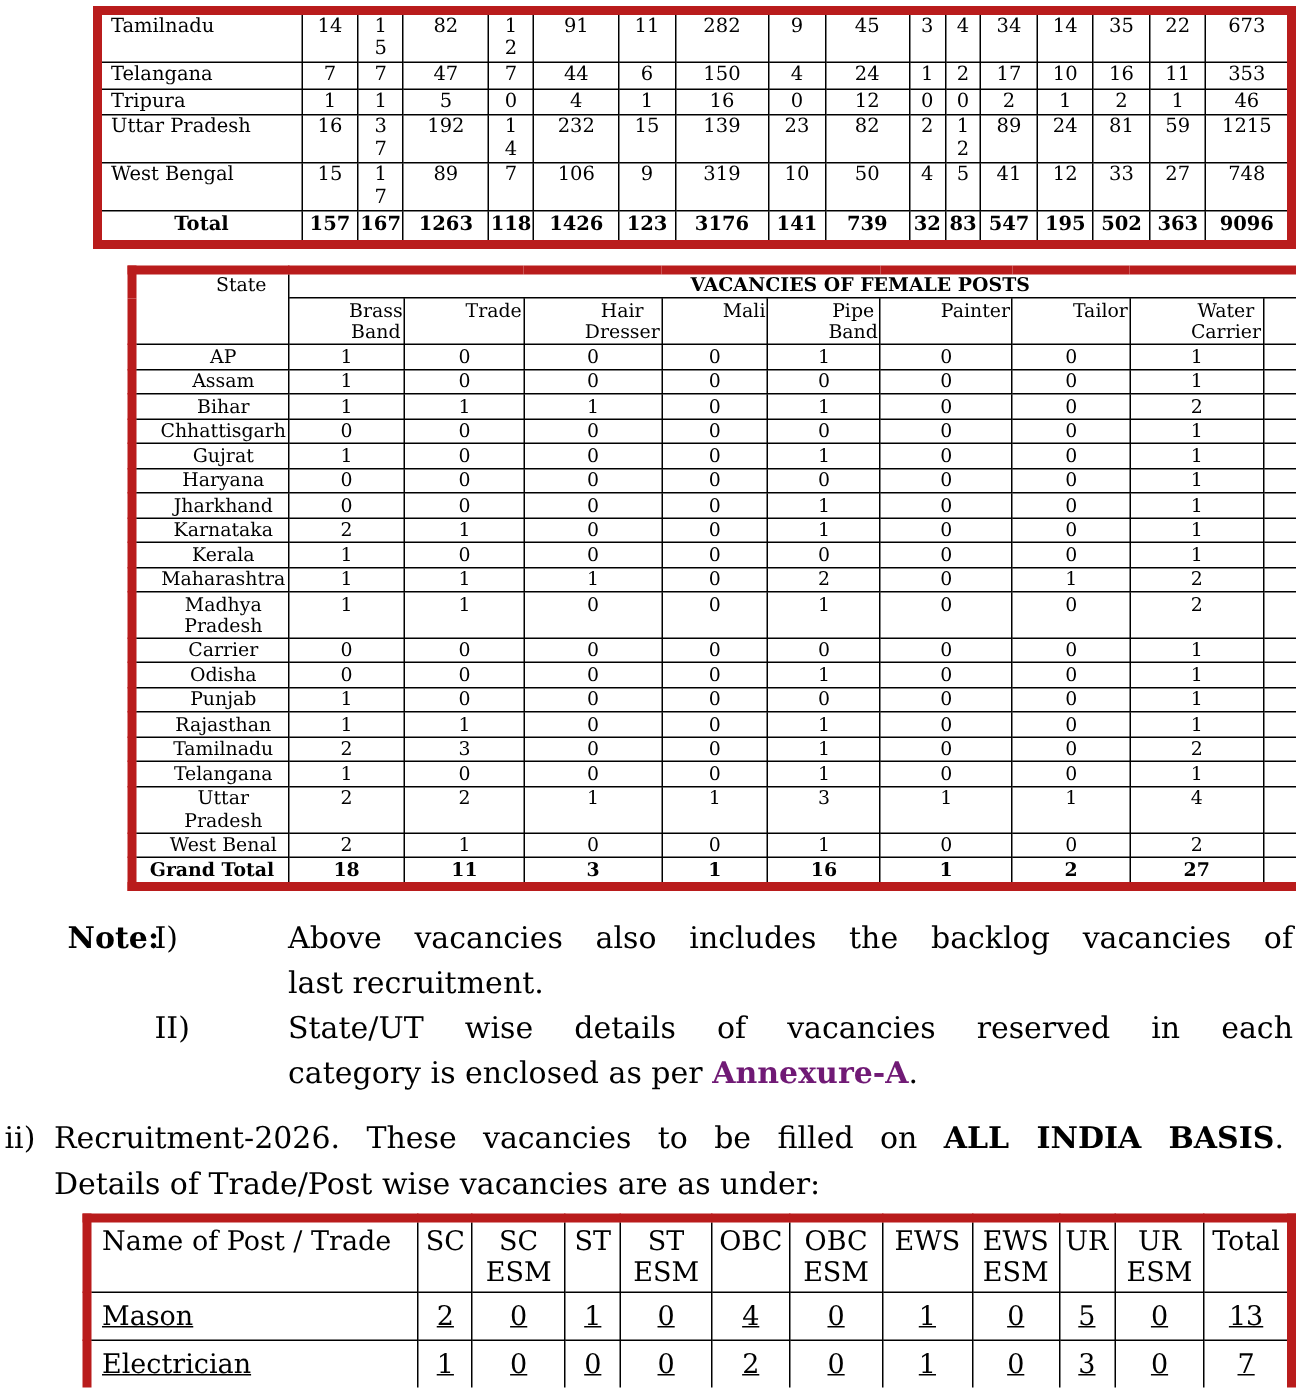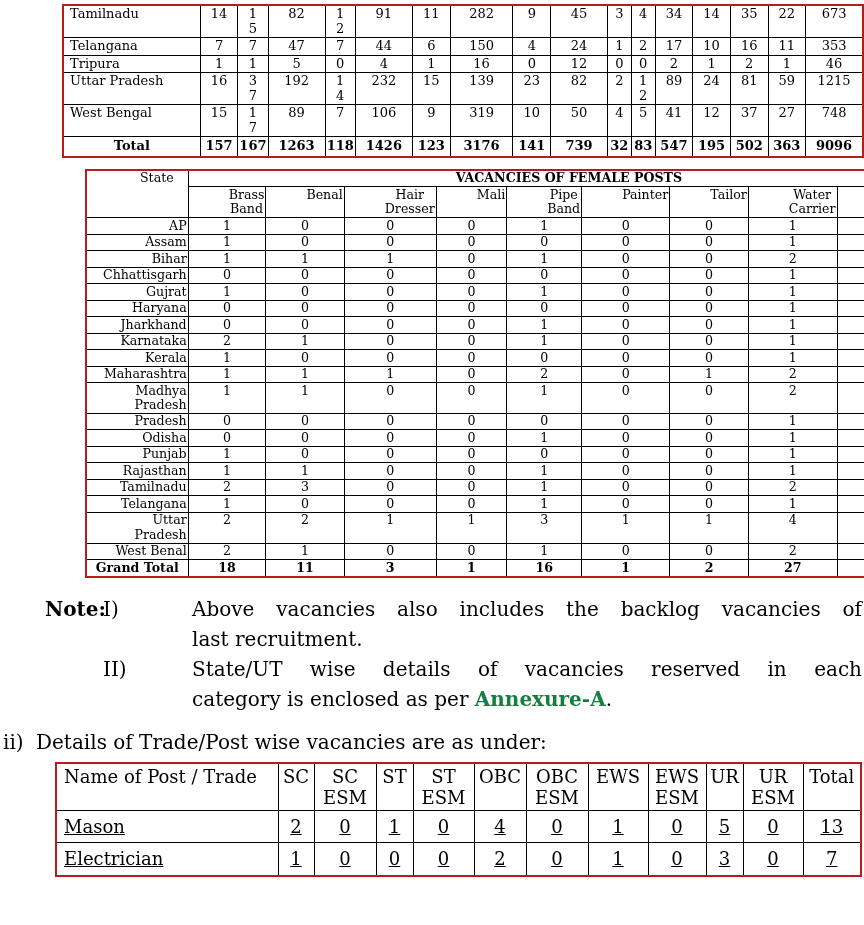--- a/index.html
+++ b/index.html
@@ -7,21 +7,21 @@
   body {
     width: 864px; height: 925px;
     background: #ffffff;
     overflow: hidden;
     font-family: "DejaVu Serif", "Liberation Serif", serif;
     color: #000;
   }
   table {
     border-collapse: collapse;
     table-layout: fixed;
-    border: 2px solid #b91c1c;
+    border: 6px solid #b91c1c;
   }
   td, th {
     border: 1px solid #000;
     text-align: center;
     vertical-align: top;
     white-space: pre-line;
     padding: 0 1px;
     font-weight: normal;
     overflow: visible;
   }
@@ -29,33 +29,33 @@
   .t1 { margin: 4px 0 0 62px; font-size: 13px; line-height: 1.12; }
   .t1 td { padding: 1px 1px; }
   .t1 tbody.data td:first-child { text-align: left; padding-left: 6px; }
   tbody.total td { font-weight: bold; }
   .t1 tbody.total td { padding: 2px 1px; }
   
   .t2 { margin: 11px 0 0 85px; font-size: 12.6px; line-height: 1.15; }
   .t2 td, .t2 th { padding: 0.5px 1px; }
   .t2 thead th { vertical-align: top; padding-left: 40px; }
   .t2 .group-h { font-weight: bold; }
-  .t2 tbody.data td:first-child { text-align: right; padding-left: 16px; }
+  .t2 tbody.data td:first-child { text-align: center; padding-left: 16px; }
   
   .note {
     margin: 16px 0 0 45px;
     width: 817px;
     display: grid;
     grid-template-columns: 58px 89px 1fr;
     font-size: 20px;
     line-height: 30px;
   }
   .note-label { font-weight: bold; }
   .jline { text-align: justify; text-align-last: justify; }
-  .red-link { color: #15803d; font-weight: bold; }
+  .red-link { color: #701a75; font-weight: bold; }
   
   .para {
     margin: 13px 0 0 3px;
     width: 853px;
     display: grid;
     grid-template-columns: 33px 1fr;
     font-size: 20px;
     line-height: 31px;
   }
   .bold { font-weight: bold; }
@@ -183,21 +183,21 @@
           <td>7</td>
           <td>106</td>
           <td>9</td>
           <td>319</td>
           <td>10</td>
           <td>50</td>
           <td>4</td>
           <td>5</td>
           <td>41</td>
           <td>12</td>
-          <td>37</td>
+          <td>33</td>
           <td>27</td>
           <td>748</td>
         </tr>
       </tbody>
     <tbody class="total">
         <tr>
           <td>Total</td>
           <td>157</td>
           <td>167</td>
           <td>1263</td>
@@ -231,21 +231,21 @@
         <col style="width:88px">
       <col style="width:35px">
     </colgroup>
     <thead>
       <tr>
         <th rowspan="2">State</th>
         <th colspan="9" class="group-h">VACANCIES OF FEMALE POSTS</th>
       </tr>
       <tr>
         <th>Brass Band</th>
-        <th>Benal</th>
+        <th>Trade</th>
         <th>Hair Dresser</th>
         <th>Mali</th>
         <th>Pipe Band</th>
         <th>Painter</th>
         <th>Tailor</th>
         <th>Water Carrier</th>
         <th>Total</th>
       </tr>
     </thead>
     <tbody class="data">
@@ -375,21 +375,21 @@
           <td>1</td>
           <td>0</td>
           <td>0</td>
           <td>1</td>
           <td>0</td>
           <td>0</td>
           <td>2</td>
           <td>5</td>
         </tr>
         <tr>
-          <td>Pradesh</td>
+          <td>Carrier</td>
           <td>0</td>
           <td>0</td>
           <td>0</td>
           <td>0</td>
           <td>0</td>
           <td>0</td>
           <td>0</td>
           <td>1</td>
           <td>1</td>
         </tr>
@@ -505,20 +505,21 @@
     <div>II)</div>
     <div>
       <div class="jline">State/UT wise details of vacancies reserved in each</div>
       <div><span>category is enclosed as per </span><span class="red-link">Annexure-A</span><span>.</span></div>
     </div>
   </div>
 
   <div class="para">
     <div>ii)</div>
     <div>
+      <div class="jline"><span>Recruitment-2026. These vacancies to be filled on </span><span class="bold">ALL INDIA BASIS</span><span>.</span></div>
       <div>Details of Trade/Post wise vacancies are as under:</div>
     </div>
   </div>
 
   <table class="t3">
     <colgroup>
       <col style="width:222px">
         <col style="width:36px">
         <col style="width:62px">
       <col style="width:37px">

